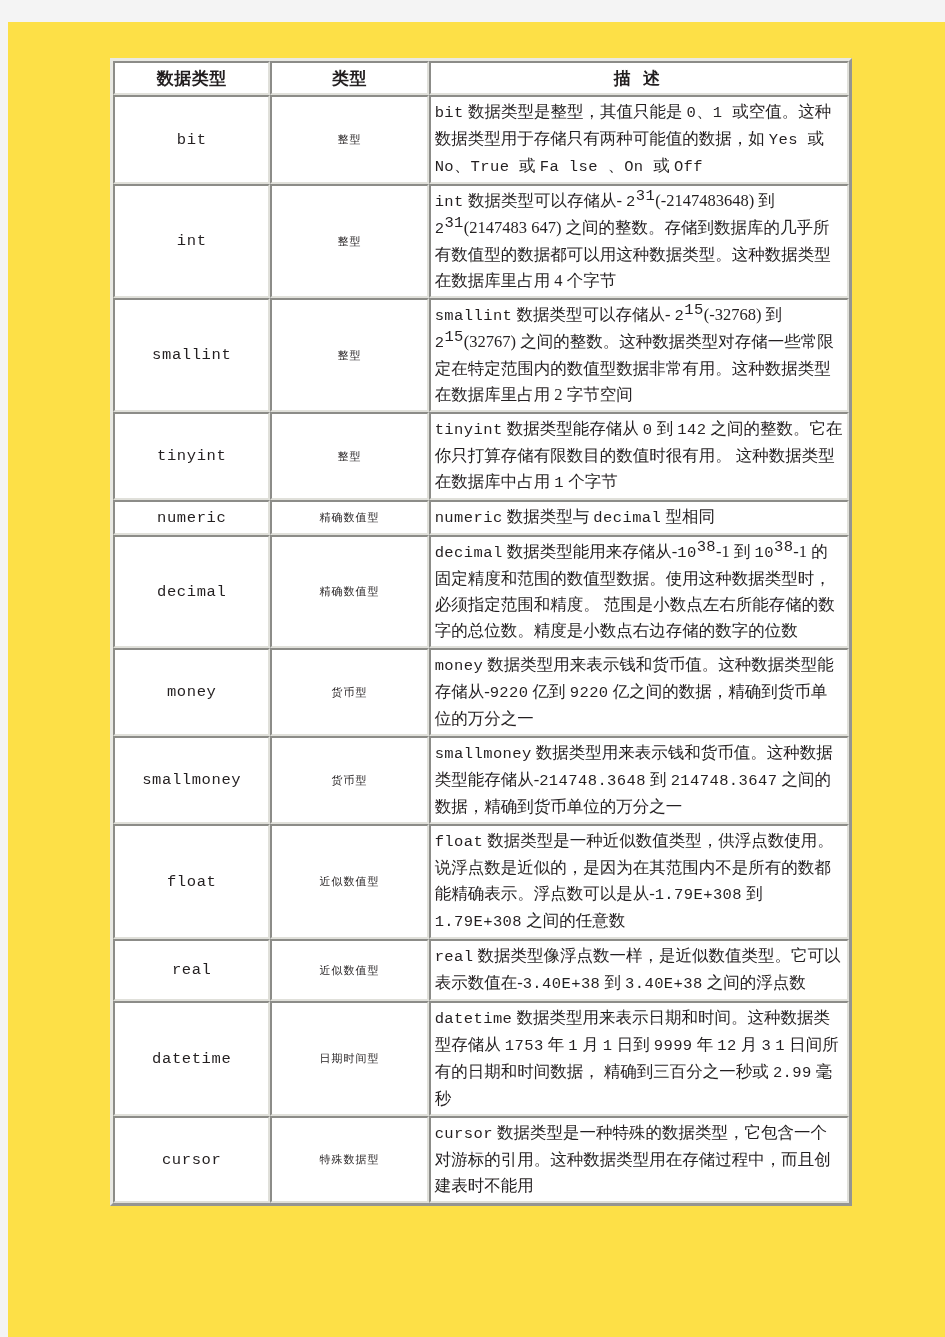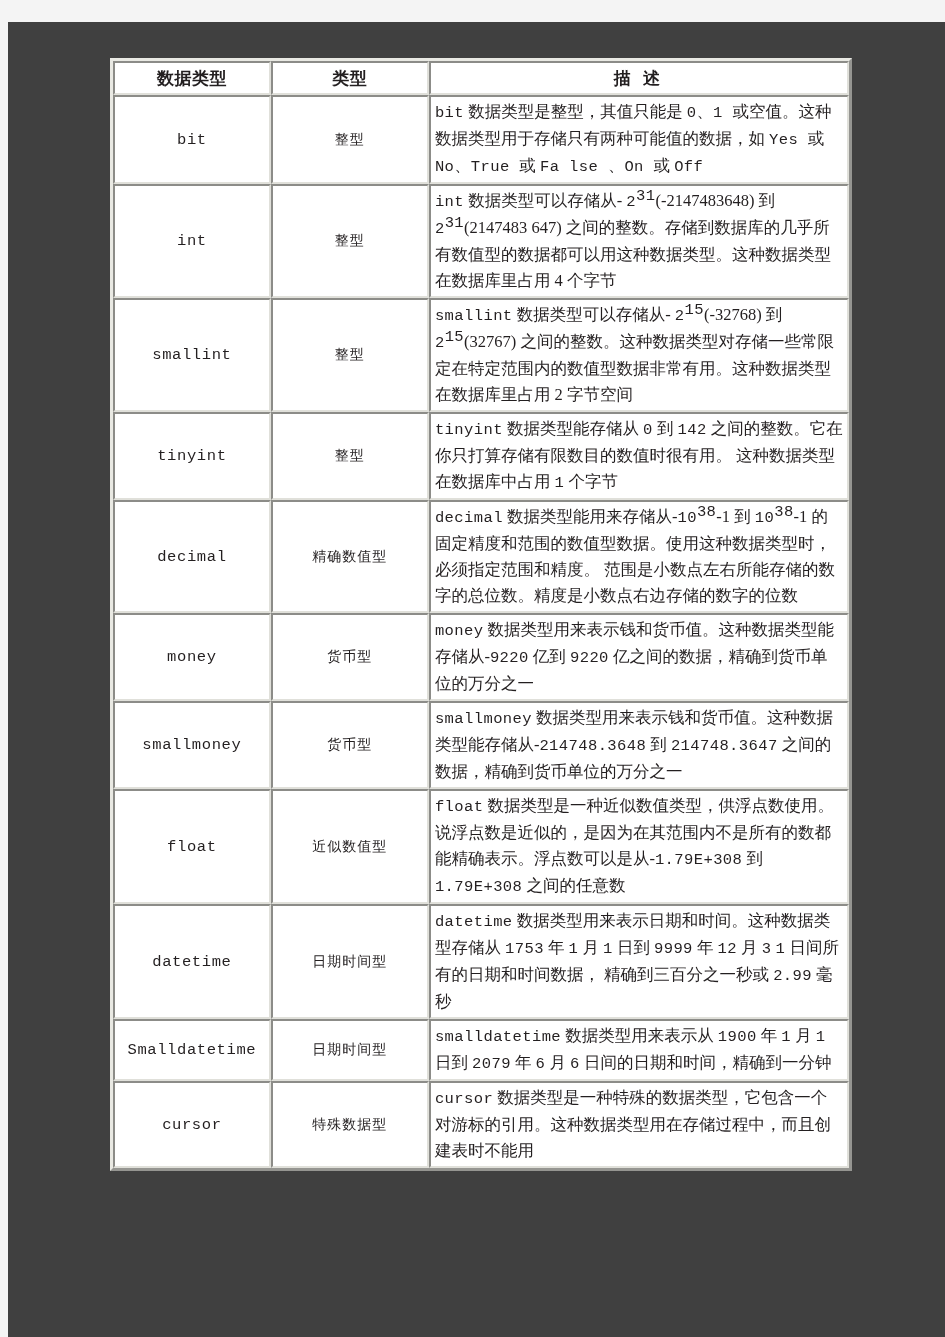--- a/index.html
+++ b/index.html
@@ -28,21 +28,21 @@
     width: 8px;
     height: 1315px;
     background: #f4f4f4;
   }
   #page {
     position: absolute;
     left: 8px;
     top: 22px;
     width: 937px;
     height: 1315px;
-    background: #404040;
+    background: #fde047;
   }
   table.dtypes {
     position: absolute;
     left: 102px;
     top: 36px;
     width: 742px;
     border-collapse: separate;
     border-spacing: 0;
     border: 3px outset #e9e9e3;
     background: #ffffff;
@@ -71,21 +71,21 @@
   }
   td.name {
     text-align: center;
     font-family: "Liberation Mono", monospace;
     font-size: 15.5px;
     letter-spacing: 0.6px;
   }
   td.kind {
     text-align: center;
     font-family: Liberation Serif, serif;
-    font-size: 14px;
+    font-size: 11px;
     letter-spacing: 1px;
   }
   td.desc {
     text-align: left;
     font-family: "Liberation Serif", serif;
     font-size: 16.5px;
     line-height: 26px;
     padding-left: 5px;
     padding-right: 3px;
   }
@@ -143,20 +143,25 @@
         <td class="kind">整型</td>
         <td class="desc"><span class="mono">smallint</span> 数据类型可以存储从- <span class="mono">2</span><sup class="mono">15</sup>(-32768) 到 <span class="mono">2</span><sup class="mono">15</sup>(32767) 之间的整数。这种数据类型对存储一些常限定在特定范围内的数值型数据非常有用。这种数据类型在数据库里占用 2 字节空间</td>
       </tr>
 
       <tr>
         <td class="name">tinyint</td>
         <td class="kind">整型</td>
         <td class="desc"><span class="mono">tinyint</span>  数据类型能存储从 <span class="mono">0</span> 到 <span class="mono">142</span> 之间的整数。它在你只打算存储有限数目的数值时很有用。 这种数据类型在数据库中占用 <span class="mono">1</span> 个字节</td>
       </tr>
 
+      <tr>
+        <td class="name">numeric</td>
+        <td class="kind">精确数值型</td>
+        <td class="desc"><span class="mono">numeric</span>  数据类型与 <span class="mono">decimal</span> 型相同</td>
+      </tr>
 
       <tr>
         <td class="name">decimal</td>
         <td class="kind">精确数值型</td>
         <td class="desc"><span class="mono">decimal</span> 数据类型能用来存储从-<span class="mono">10</span><sup class="mono">38</sup>-1 到 <span class="mono">10</span><sup class="mono">38</sup>-1 的固定精度和范围的数值型数据。使用这种数据类型时，必须指定范围和精度。 范围是小数点左右所能存储的数字的总位数。精度是小数点右边存储的数字的位数</td>
       </tr>
 
       <tr>
         <td class="name">money</td>
         <td class="kind">货币型</td>
@@ -168,32 +173,32 @@
         <td class="kind">货币型</td>
         <td class="desc"><span class="mono">smallmoney</span>  数据类型用来表示钱和货币值。这种数据类型能存储从-<span class="mono">214748.3648</span> 到 <span class="mono">214748.3647</span> 之间的数据，精确到货币单位的万分之一</td>
       </tr>
 
       <tr>
         <td class="name">float</td>
         <td class="kind">近似数值型</td>
         <td class="desc"><span class="mono">float</span>  数据类型是一种近似数值类型，供浮点数使用。说浮点数是近似的，是因为在其范围内不是所有的数都能精确表示。浮点数可以是从-<span class="mono">1.79E+308</span> 到 <span class="mono">1.79E+308</span> 之间的任意数</td>
       </tr>
 
+      <tr>
+        <td class="name">real</td>
+        <td class="kind">近似数值型</td>
+        <td class="desc"><span class="mono">real</span>  数据类型像浮点数一样，是近似数值类型。它可以表示数值在-<span class="mono">3.40E+38</span> 到 <span class="mono">3.40E+38</span> 之间的浮点数</td>
+      </tr>
 
       <tr>
         <td class="name">datetime</td>
         <td class="kind">日期时间型</td>
         <td class="desc"><span class="mono">datetime</span>  数据类型用来表示日期和时间。这种数据类型存储从 <span class="mono">1753</span> 年 <span class="mono">1</span> 月 <span class="mono">1</span> 日到 <span class="mono">9999</span> 年 <span class="mono">12</span> 月 <span class="mono">3</span> <span class="mono">1</span> 日间所有的日期和时间数据， 精确到三百分之一秒或 <span class="mono">2.99</span> 毫秒</td>
       </tr>
 
-      <tr>
-        <td class="name">Smalldatetime</td>
-        <td class="kind">日期时间型</td>
-        <td class="desc"><span class="mono">smalldatetime</span>  数据类型用来表示从 <span class="mono">1900</span> 年 <span class="mono">1</span> 月 <span class="mono">1</span> 日到 <span class="mono">2079</span> 年 <span class="mono">6</span> 月 <span class="mono">6</span> 日间的日期和时间，精确到一分钟</td>
-      </tr>
 
       <tr>
         <td class="name">cursor</td>
         <td class="kind">特殊数据型</td>
         <td class="desc"><span class="mono">cursor</span>  数据类型是一种特殊的数据类型，它包含一个对游标的引用。这种数据类型用在存储过程中，而且创建表时不能用</td>
       </tr>
 
     </tbody>
   </table>
 

